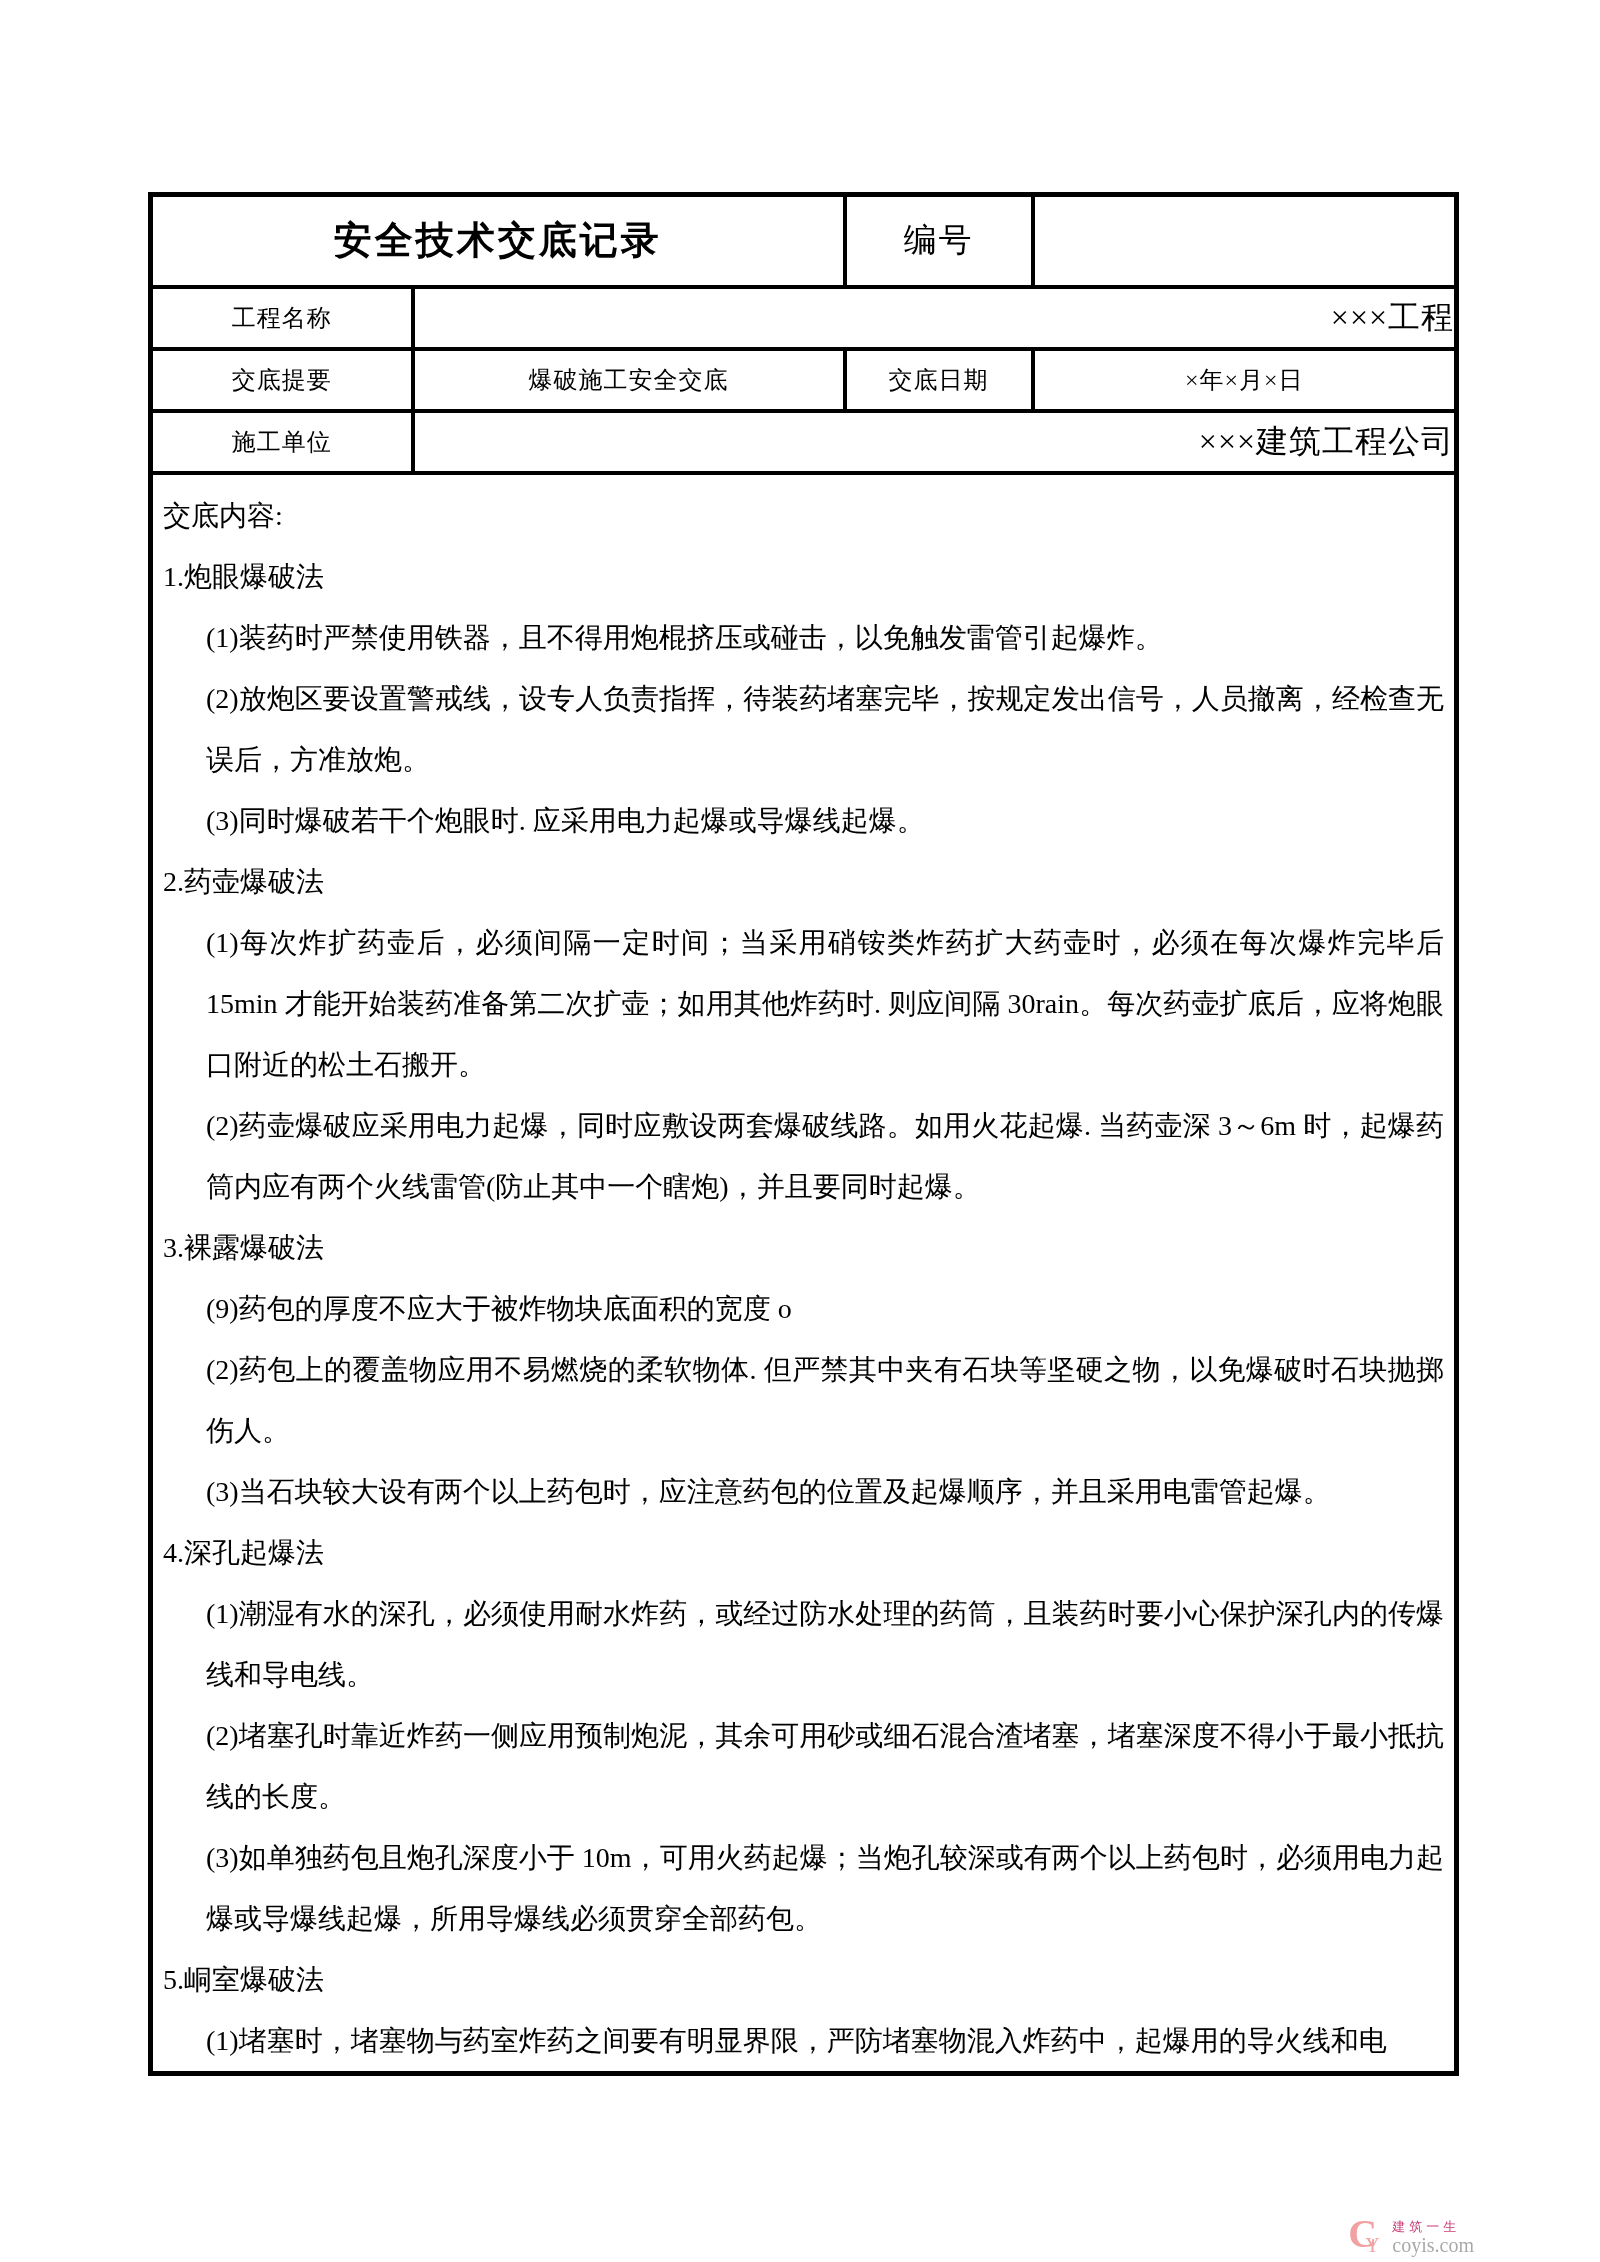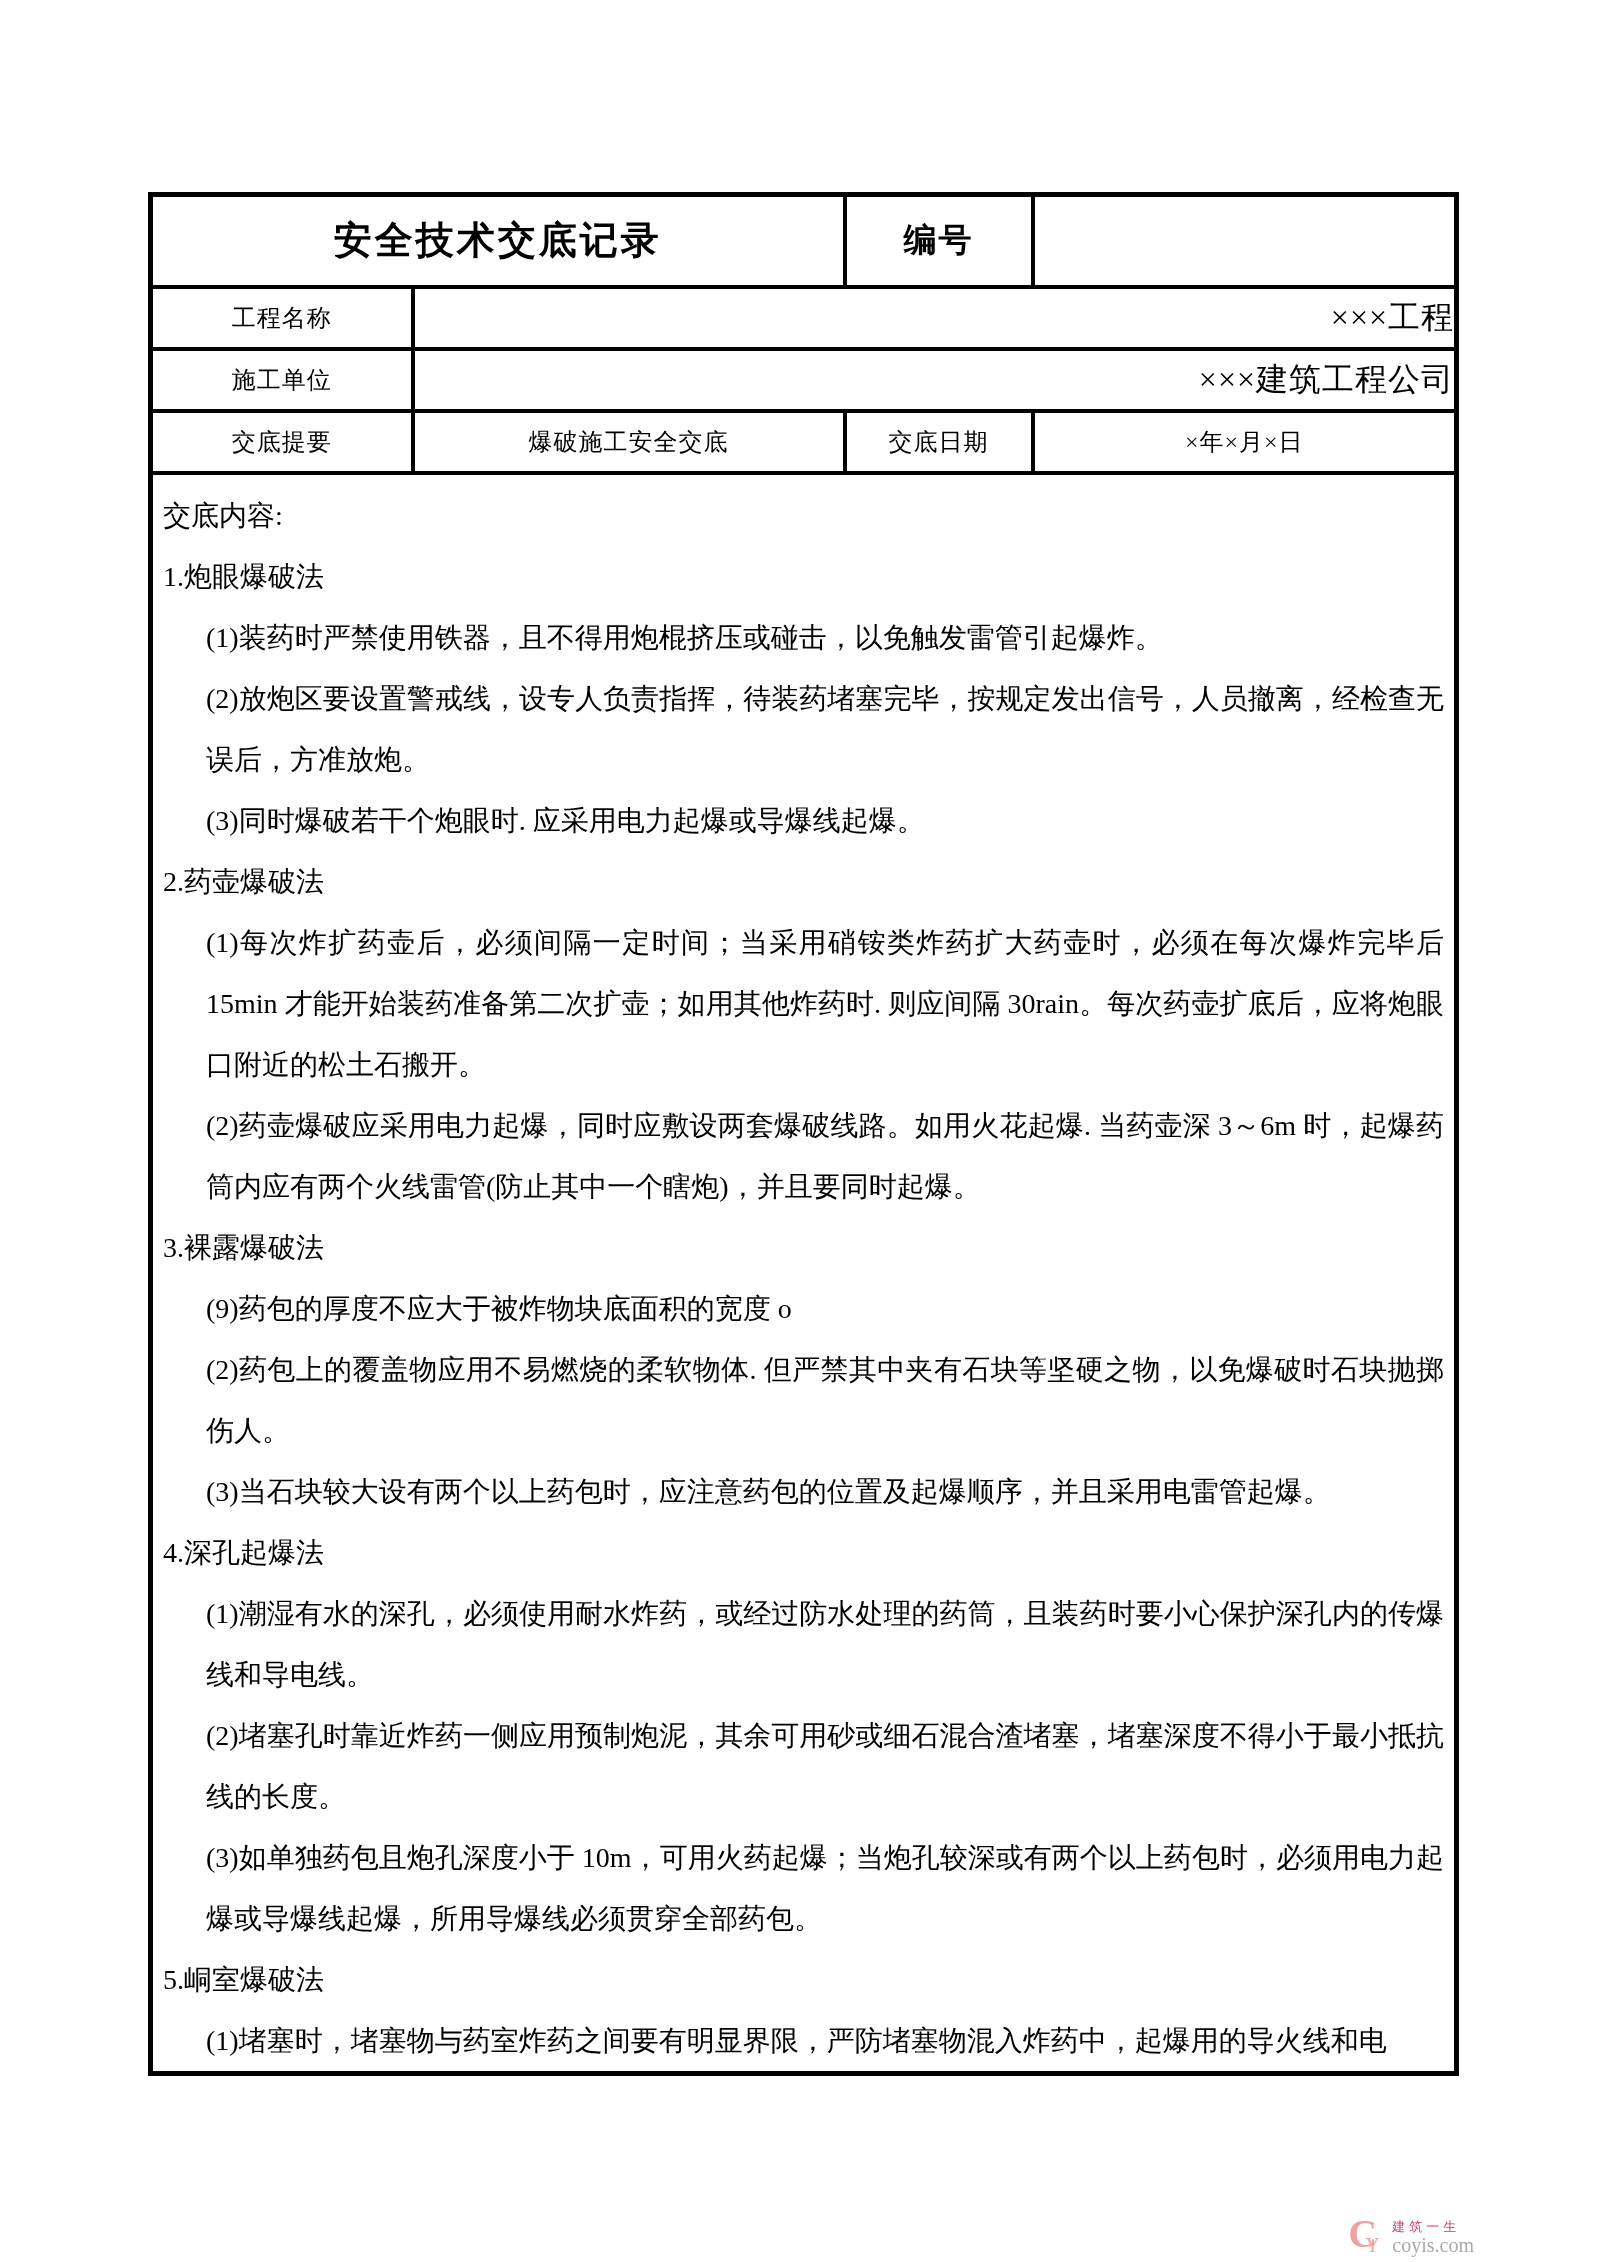--- a/index.html
+++ b/index.html
@@ -34,21 +34,21 @@
   td.title-cell {
     text-align: center;
     font-family: "Liberation Sans", "DejaVu Sans", sans-serif;
     font-weight: bold;
     font-size: 38px;
     letter-spacing: 3px;
   }
   td.serial-cell {
     text-align: center;
     font-family: "Liberation Sans", "DejaVu Sans", sans-serif;
-    font-weight: bold;
+    font-weight: normal;
     font-size: 33px;
     letter-spacing: 2px;
   }
   td.label-cell {
     text-align: center;
     font-size: 24px;
     letter-spacing: 1px;
   }
   td.value-cell {
     text-align: right;
@@ -122,28 +122,28 @@
         <tr class="row-title">
       <td class="title-cell" colspan="2">安全技术交底记录</td>
       <td class="serial-cell">编号</td>
       <td class="value-cell-center"></td>
     </tr>
     <tr class="row-info">
       <td class="label-cell">工程名称</td>
       <td class="value-cell" colspan="3">×××工程</td>
     </tr>
     <tr class="row-info">
-      <td class="label-cell">施工单位</td>
-      <td class="value-cell" colspan="3">×××建筑工程公司</td>
-    </tr>
-    <tr class="row-info">
       <td class="label-cell">交底提要</td>
       <td class="value-cell-center">爆破施工安全交底</td>
       <td class="label-cell">交底日期</td>
       <td class="value-cell-center">×年×月×日</td>
+    </tr>
+    <tr class="row-info">
+      <td class="label-cell">施工单位</td>
+      <td class="value-cell" colspan="3">×××建筑工程公司</td>
     </tr>
     <tr class="row-content">
       <td class="content-cell" colspan="4">
 
         <div class="content-heading">交底内容:</div>
 
         <div>
           <div class="section-title">1.炮眼爆破法</div>
           <div class="section-item">(1)装药时严禁使用铁器，且不得用炮棍挤压或碰击，以免触发雷管引起爆炸。</div>
           <div class="section-item">(2)放炮区要设置警戒线，设专人负责指挥，待装药堵塞完毕，按规定发出信号，人员撤离，经检查无误后，方准放炮。</div>

